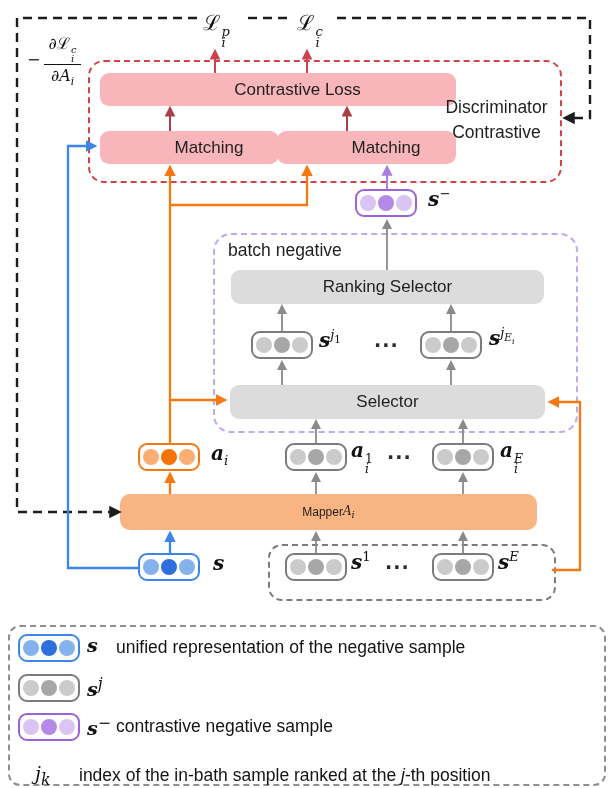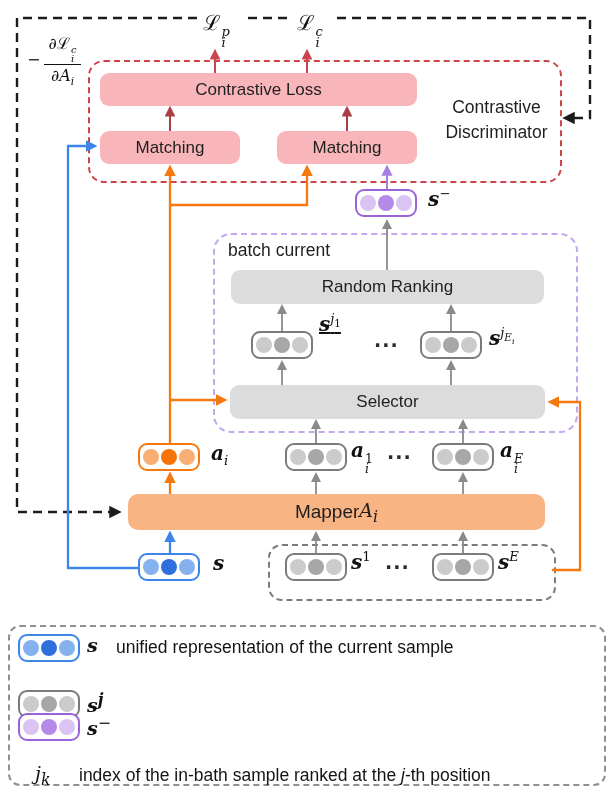--- a/index.html
+++ b/index.html
@@ -3,21 +3,21 @@
 <meta charset="utf-8">
 <style>
   html,body{margin:0;padding:0;background:#fff;}
   #fig{position:relative;width:616px;height:788px;background:#fff;
        font-family:"Liberation Sans",sans-serif;color:#1a1a1a;overflow:hidden;}
 
   
   .abs{position:absolute;}
   .pill{position:absolute;display:flex;align-items:center;justify-content:center;
         border-radius:9px;font-size:17px;color:#1f1f1f;}
-  .pink{background:var(--pink-fill);}
+  .pink{background:var(--pink-fill);padding-left:39px;}
   .grayfill{background:var(--gray-fill);}
   .dashedbox{position:absolute;background:transparent;}
 
   .token{position:absolute;width:58px;height:24px;border:2.5px solid;border-radius:9px;
          display:flex;align-items:center;justify-content:center;gap:2px;background:#fff;}
   .dot{width:16px;height:16px;border-radius:50%;}
   .t-blue{border-color:var(--blue);}
   .t-blue .d1,.t-blue .d3{background:var(--blue-dot-light);}
   .t-blue .d2{background:var(--blue-dot-dark);}
   .t-gray{border-color:var(--gray-border);}
@@ -51,59 +51,59 @@
   #box-loss{left:100px;top:73px;width:317px;height:33px;}
   #box-match-l{left:100px;top:131px;width:140px;height:33px;}
   #box-match-r{left:277px;top:131px;width:140px;height:33px;}
   #lbl-disc{left:424px;top:95px;width:145px;text-align:center;font-size:17.5px;
             line-height:25px;color:#1f1f1f;}
   #box-sampler{left:213px;top:233px;width:361px;height:196px;
                border:2.2px dashed var(--purple-dash);border-radius:18px;}
   #lbl-sampler{left:228px;top:240px;font-size:17.5px;color:#1f1f1f;}
   #box-rs{left:231px;top:270px;width:313px;height:34px;}
   #box-rank{left:230px;top:385px;width:315px;height:34px;}
-  #box-mapper{left:128px;top:494px;width:417px;height:36px;background:var(--orange-fill);
-              border-radius:10px;font-size:19px;justify-content:center;}
+  #box-mapper{left:120px;top:494px;width:417px;height:36px;background:var(--orange-fill);
+              border-radius:10px;font-size:12px;justify-content:center;}
   #box-mapper .math-inline{font-family:"DejaVu Serif","Liberation Serif",serif;}
   #box-sbatch{left:268px;top:544px;width:284px;height:53px;
               border:2.2px dashed var(--gray-border);border-radius:14px;}
 
   
   #tok-sminus{left:355px;top:189px;}
   #tok-sj1{left:251px;top:331px;}
   #tok-sjEi{left:420px;top:331px;}
   #tok-ai{left:138px;top:443px;}
   #tok-ai1{left:285px;top:443px;}
   #tok-aiE{left:432px;top:443px;}
   #tok-s{left:138px;top:553px;}
   #tok-s1{left:285px;top:553px;}
   #tok-sE{left:432px;top:553px;}
 
   
   #lbl-lossp{left:203px;top:8px;font-size:21px;}
   #lbl-lossc{left:297px;top:8px;font-size:21px;}
   #lbl-grad{left:27px;top:32px;font-size:16px;}
   #lbl-sminus{left:428px;top:186px;}
-  #lbl-sj1{left:319px;top:311px;text-decoration:underline;}
+  #lbl-sj1{left:319px;top:327px;}
   #lbl-sjEi{left:489px;top:325px;text-align:right;}
   #dots-batch{left:374px;top:334px;}
   #lbl-ai{left:211px;top:441px;}
   #lbl-ai1{left:351px;top:438px;}
   #lbl-aiE{left:500px;top:438px;}
   #dots-a{left:387px;top:446px;}
   #lbl-s{left:213px;top:551px;}
   #lbl-s1{left:351px;top:549px;}
   #lbl-sE{left:498px;top:549px;}
   #dots-s{left:385px;top:556px;}
 
   
   #legend{left:8px;top:625px;width:594px;height:157px;
           border:2.2px dashed #8f8f8f;border-radius:12px;}
   .lg-row{position:absolute;left:0;width:100%;height:32px;}
-  #lg-r1{top:6px;} #lg-r2{top:62px;font-weight:bold;} #lg-r3{top:85px;} #lg-r4{top:134px;}
+  #lg-r1{top:6px;} #lg-r2{top:46px;} #lg-r3{top:85px;} #lg-r4{top:134px;}
   .lg-token{position:relative;float:left;margin-left:8px;margin-top:1px;}
   .lg-sym{position:absolute;left:77px;top:1px;font-family:"DejaVu Serif","Liberation Serif",serif;
           font-size:19px;color:#111;}
   .lg-text{position:absolute;left:106px;top:4px;font-size:17.5px;color:#141414;white-space:nowrap;}
   #lg-r4 .lg-sym{left:25px;}
   #lg-r4 .lg-text{left:69px;}
 
   
   #connectors{position:absolute;left:0;top:0;pointer-events:none;}
   .ln{fill:none;}
@@ -135,34 +135,34 @@
   <div class="math" id="lbl-lossc">ℒ<span class="ss">
         <span class="up"><i>c</i></span>
         <span class="dn"><i>i</i></span>
       </span></div>
 
   <div class="dashedbox" id="box-disc"></div>
   <div class="pill pink" id="box-loss">Contrastive Loss</div>
   <div class="pill pink" id="box-match-l">Matching</div>
   <div class="pill pink" id="box-match-r">Matching</div>
   <div class="abs" id="lbl-disc">
+    <div>Discriminator</div>
     <div>Contrastive</div>
-    <div>Discriminator</div>
   </div>
 
   <div class="token t-purple" id="tok-sminus">
     <span class="dot d1"></span>
       <span class="dot d2"></span>
       <span class="dot d3"></span>
   </div>
   <div class="math" id="lbl-sminus"><b><i>s</i></b><sup>−</sup></div>
 
   <div class="dashedbox" id="box-sampler"></div>
-  <div class="abs" id="lbl-sampler">batch current</div>
-  <div class="pill grayfill" id="box-rs">Random Ranking</div>
+  <div class="abs" id="lbl-sampler">batch negative</div>
+  <div class="pill grayfill" id="box-rs">Ranking Selector</div>
   <div class="pill grayfill" id="box-rank">Selector</div>
 
   <div class="token t-gray" id="tok-sj1">
     <span class="dot d1"></span>
       <span class="dot d2"></span>
       <span class="dot d3"></span>
   </div>
   <div class="math" id="lbl-sj1"><b><i>s</i></b><sup><i>j</i><sub>1</sub></sup></div>
   <div class="dots" id="dots-batch">···</div>
   <div class="token t-gray" id="tok-sjEi">
@@ -222,37 +222,38 @@
   <div class="math" id="lbl-sE"><b><i>s</i></b><sup><i>E</i></sup></div>
 
   <div class="dashedbox" id="legend">
     <div class="lg-row" id="lg-r1">
       <div class="token t-blue lg-token">
         <span class="dot d1"></span>
           <span class="dot d2"></span>
           <span class="dot d3"></span>
       </div>
       <span class="lg-sym"><b><i>s</i></b></span>
-      <span class="lg-text">unified representation of the current sample</span>
+      <span class="lg-text">unified representation of the negative sample</span>
     </div>
     <div class="lg-row" id="lg-r2">
       <div class="token t-gray lg-token">
         <span class="dot d1"></span>
           <span class="dot d2"></span>
           <span class="dot d3"></span>
       </div>
       <span class="lg-sym"><b><i>s</i></b><sup><i>j</i></sup></span>
     </div>
     <div class="lg-row" id="lg-r3">
       <div class="token t-purple lg-token">
         <span class="dot d1"></span>
           <span class="dot d2"></span>
           <span class="dot d3"></span>
       </div>
       <span class="lg-sym"><b><i>s</i></b><sup>−</sup></span>
+      <span class="lg-text">contrastive negative sample</span>
     </div>
     <div class="lg-row" id="lg-r4">
       <span class="lg-sym"><i>j</i><sub><i>k</i></sub></span>
       <span class="lg-text">index of the in-bath sample ranked at the <i>j</i>-th position</span>
     </div>
   </div>
 
   <svg id="connectors" width="616" height="788" viewBox="0 0 616 788">
     <defs>
       <marker id="m-black" viewBox="0 0 10 10" refX="7" refY="5" markerWidth="5.2" markerHeight="5.2" orient="auto-start-reverse">

